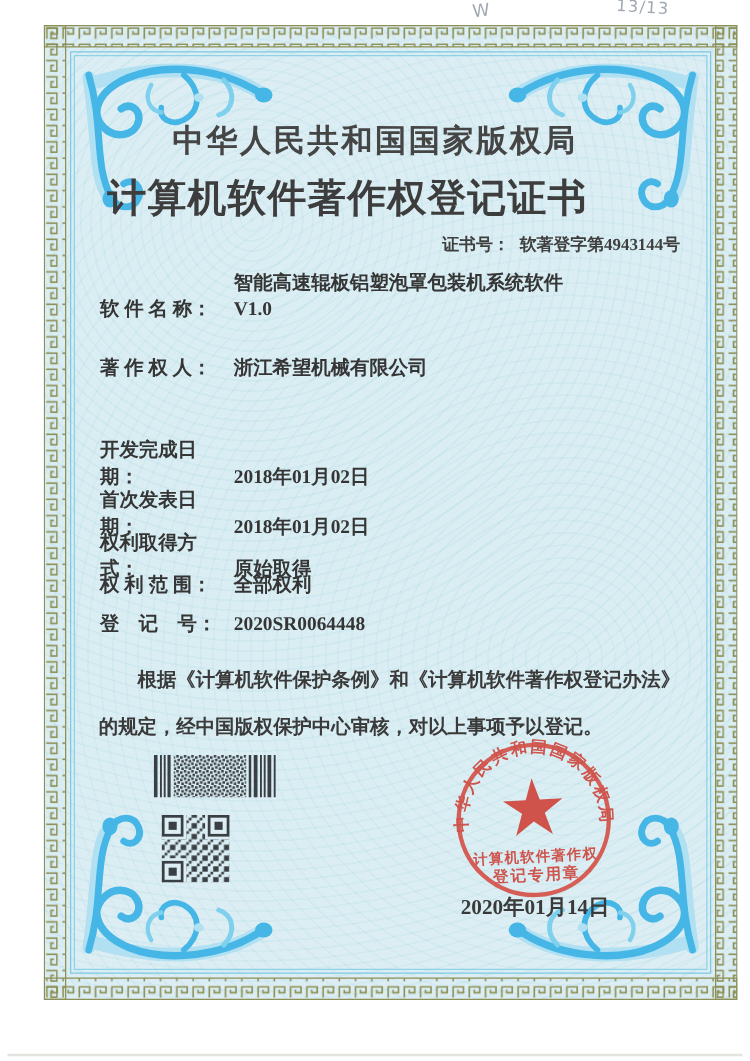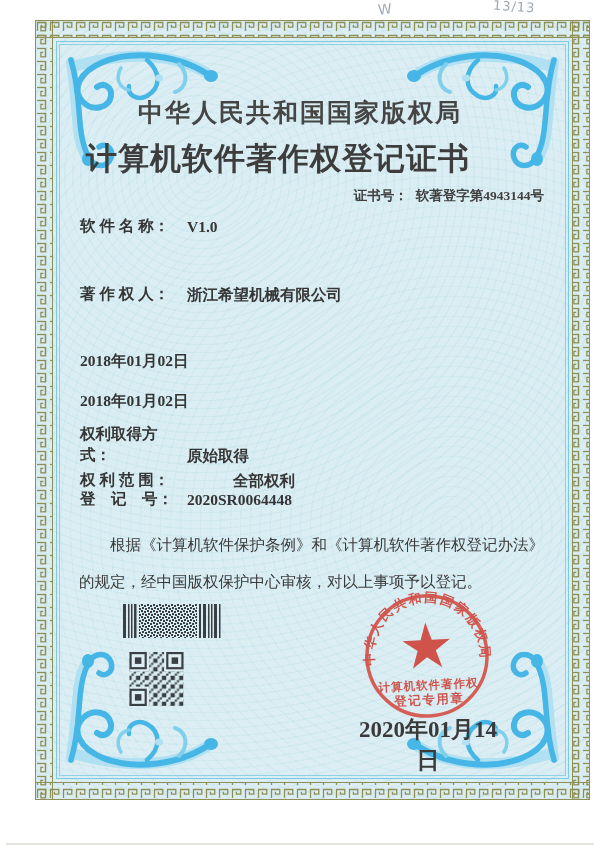--- a/index.html
+++ b/index.html
@@ -28,35 +28,35 @@
   .cert-title { position:absolute; left:0; top:138px; width:556px; text-align:center;
     font-size:31px; font-weight:bold; color:#3d3d3d; letter-spacing:1px; }
   .certno { position:absolute; top:187px; right:56px; font-size:13.5px; font-weight:bold; color:#3f3f3f; }
   .certno .lbl { margin-right:8px;text-align:center; }
 
   .field-row { position:absolute; left:80px; display:flex; align-items:flex-end;
     font-size:15.5px; font-weight:bold; color:#353535; }
   .field-row .flabel { width:107px; flex:0 0 107px; }
   .field-row .fvalue { line-height:21px; }
   .r0 { top:216px; } .r1 { top:284px; } .r2 { top:350px; } .r3 { top:390px; }
-  .r4 { top:424px; } .r5 { top:470px;gap:46px; } .r6 { top:489px; }
+  .r4 { top:424px; } .r5 { top:458px; } .r6 { top:489px; }
 
   .statement { position:absolute; left:79px; top:526px; width:474px;
-    font-size:15.5px; font-weight:normal; color:#3a3a3a; line-height:37px; text-indent:2em; }
+    font-size:15.5px; font-weight:bold; color:#3a3a3a; line-height:37px; text-indent:2em; }
 
   .barcode { position:absolute; left:123px; top:604px; }
   .qrcode  { position:absolute; left:128px; top:652px; }
 
   .serial { position:absolute; left:112px; top:714px; font-size:16.5px; color:#4c4c4c;
     font-family:"Liberation Serif",serif; }
   .serial .num { color:#c27474; letter-spacing:1.5px; margin-left:6px; }
 
   .seal { position:absolute; left:357px; top:586px; width:140px; height:140px; transform:rotate(-3deg); opacity:.93; }
   .issue-date { position:absolute; left:352px; top:714px; width:152px; text-align:center;
-    font-size:23px; font-weight:bold; color:#3a3a3a; }
+    font-size:17px; font-weight:bold; color:#3a3a3a; }
 
   .paper-edge { position:absolute; left:6px; right:6px; top:843px; height:2px; background:#e4e4df; }
 </style>
 </head>
 <body>
 
 <div class="page">
 
   <div class="pencil w">W</div>
   <div class="pencil n">13/13</div>
@@ -112,31 +112,34 @@
   <div class="authority">中华人民共和国国家版权局</div>
   <div class="cert-title">计算机软件著作权登记证书</div>
 
   <div class="certno">
     <span class="lbl">证书号：</span><span>软著登字第4943144号</span>
   </div>
 
   <div class="field-row r0">
     <span class="flabel">软 件 名 称：</span>
     <span class="fvalue">
+      <div>智能高速辊板铝塑泡罩包装机系统软件</div>
       <div>V1.0</div>
     </span>
   </div>
   <div class="field-row r1">
     <span class="flabel">著 作 权 人：</span>
     <span class="fvalue">浙江希望机械有限公司</span>
   </div>
   <div class="field-row r2">
+    <span class="flabel">开发完成日期：</span>
     <span class="fvalue">2018年01月02日</span>
   </div>
   <div class="field-row r3">
+    <span class="flabel">首次发表日期：</span>
     <span class="fvalue">2018年01月02日</span>
   </div>
   <div class="field-row r4">
     <span class="flabel">权利取得方式：</span>
     <span class="fvalue">原始取得</span>
   </div>
   <div class="field-row r5">
     <span class="flabel">权 利 范 围：</span>
     <span class="fvalue">全部权利</span>
   </div>

